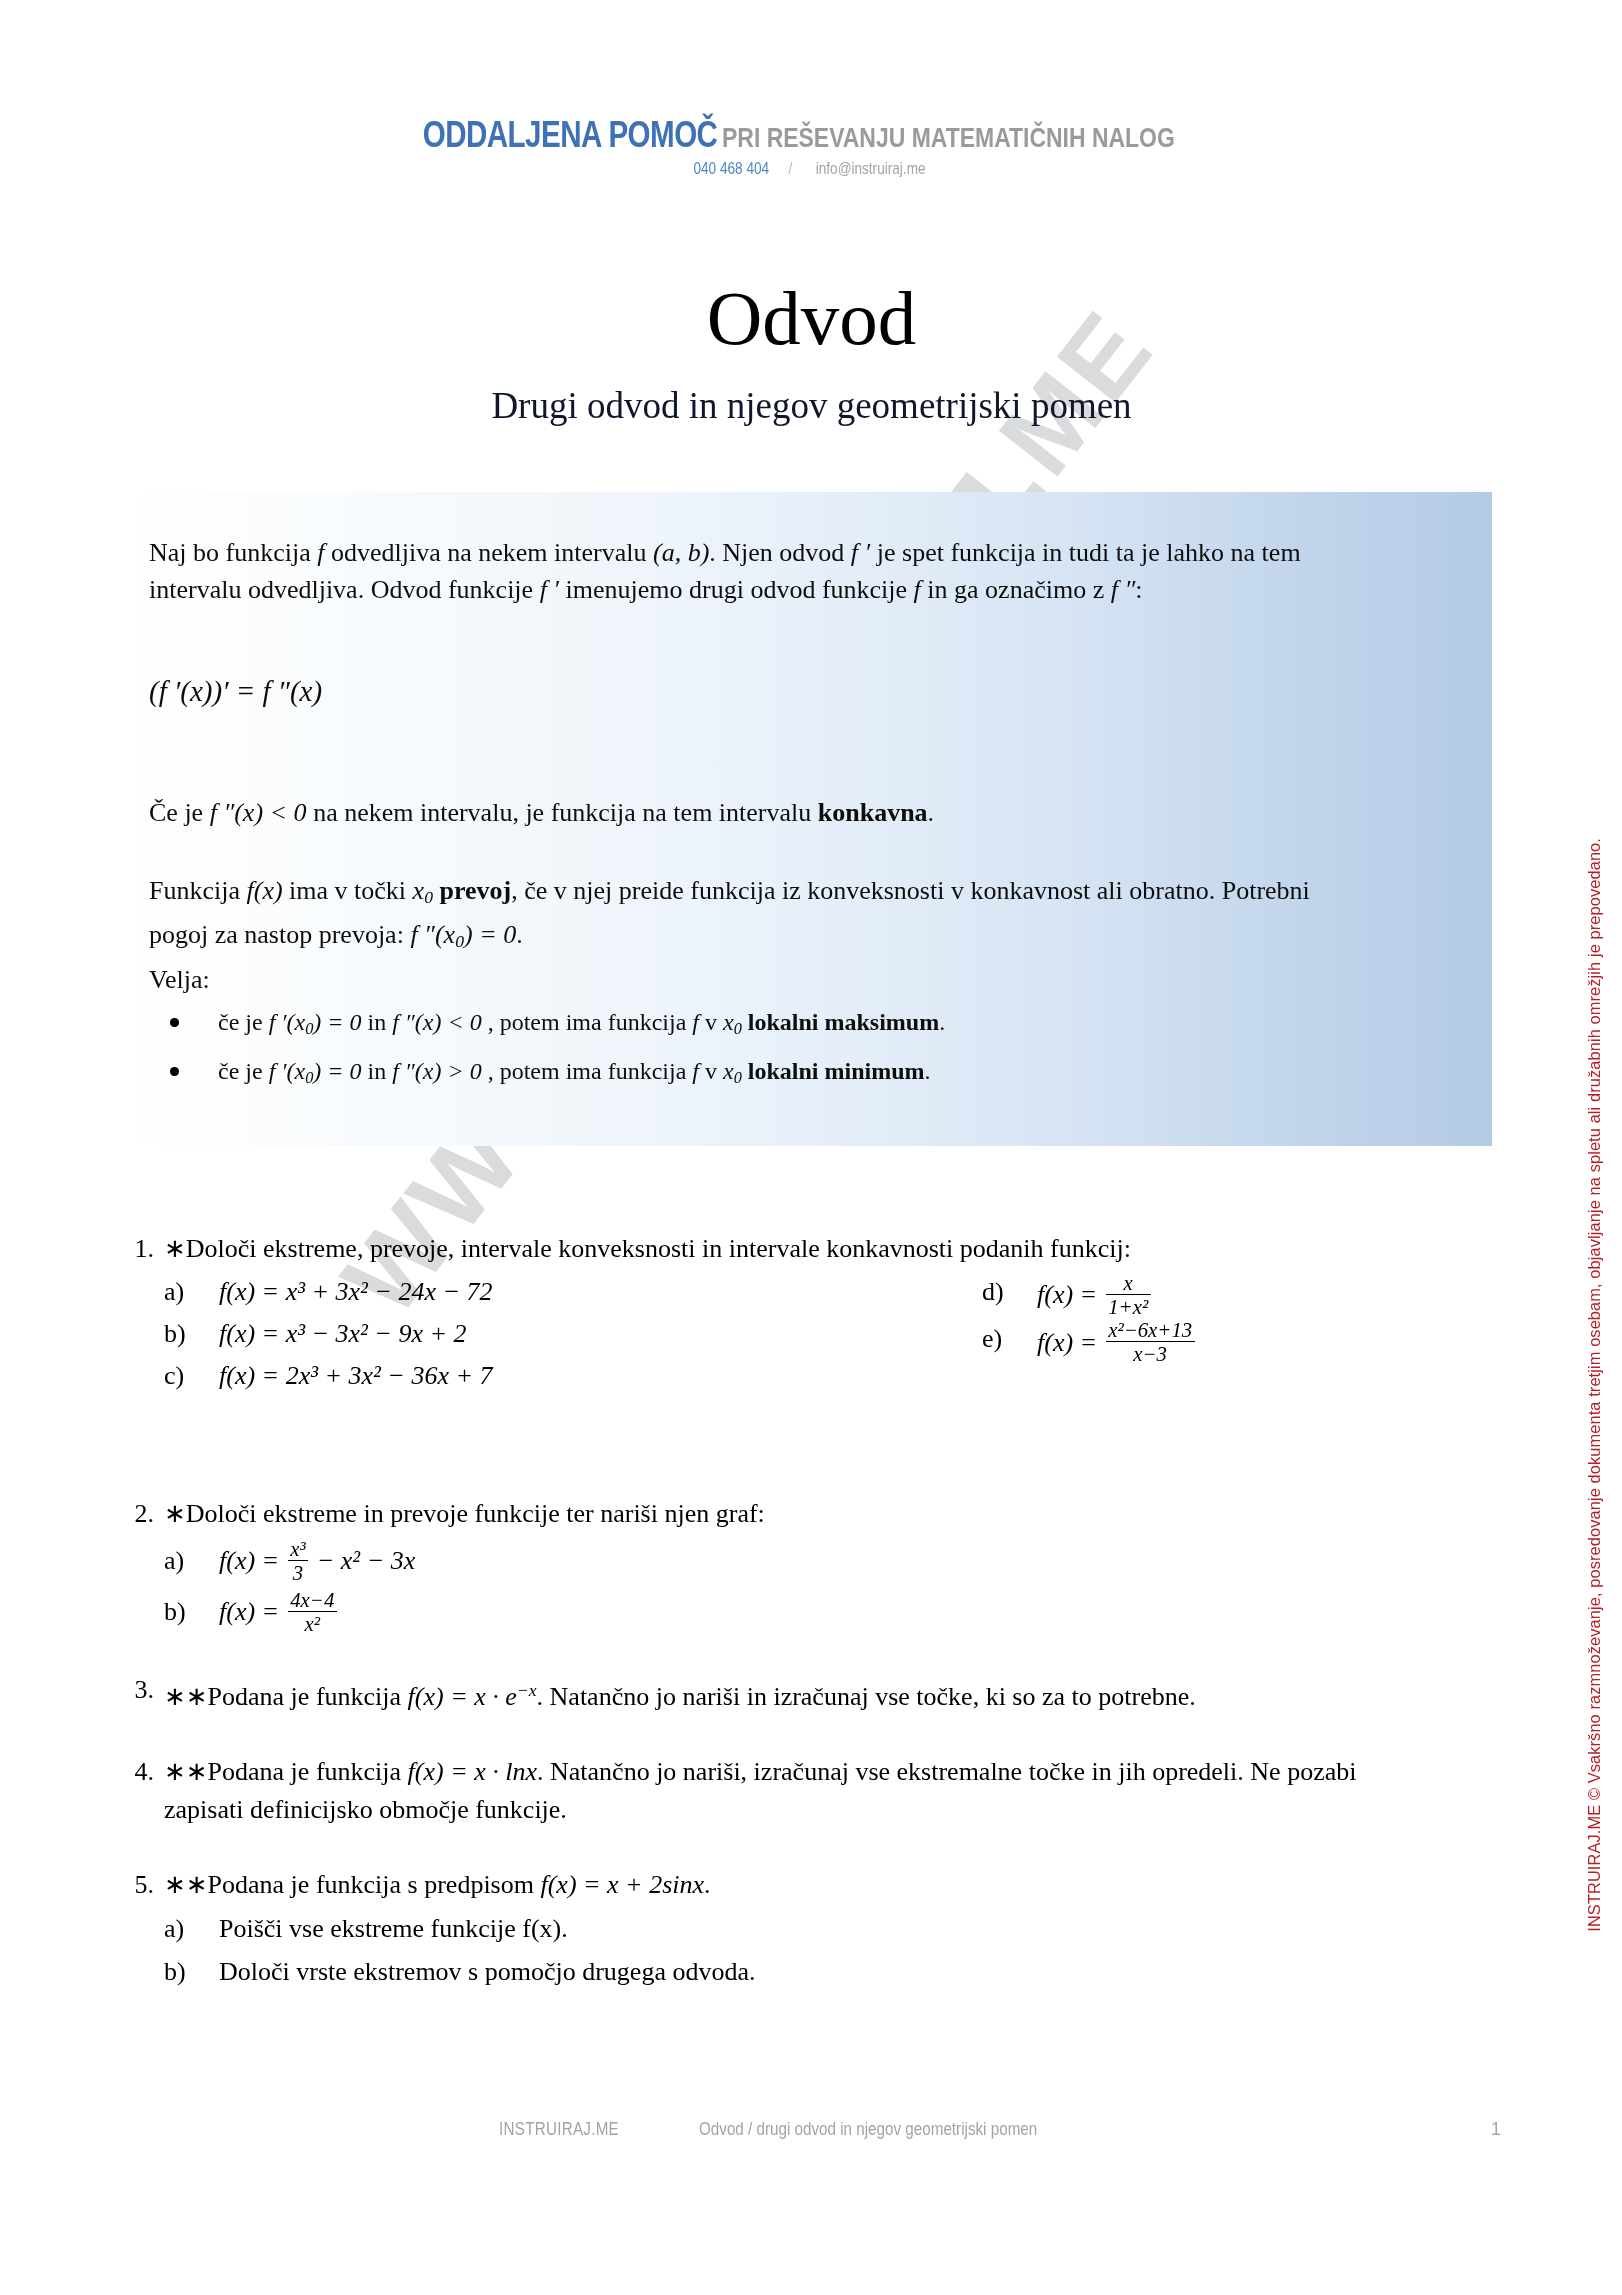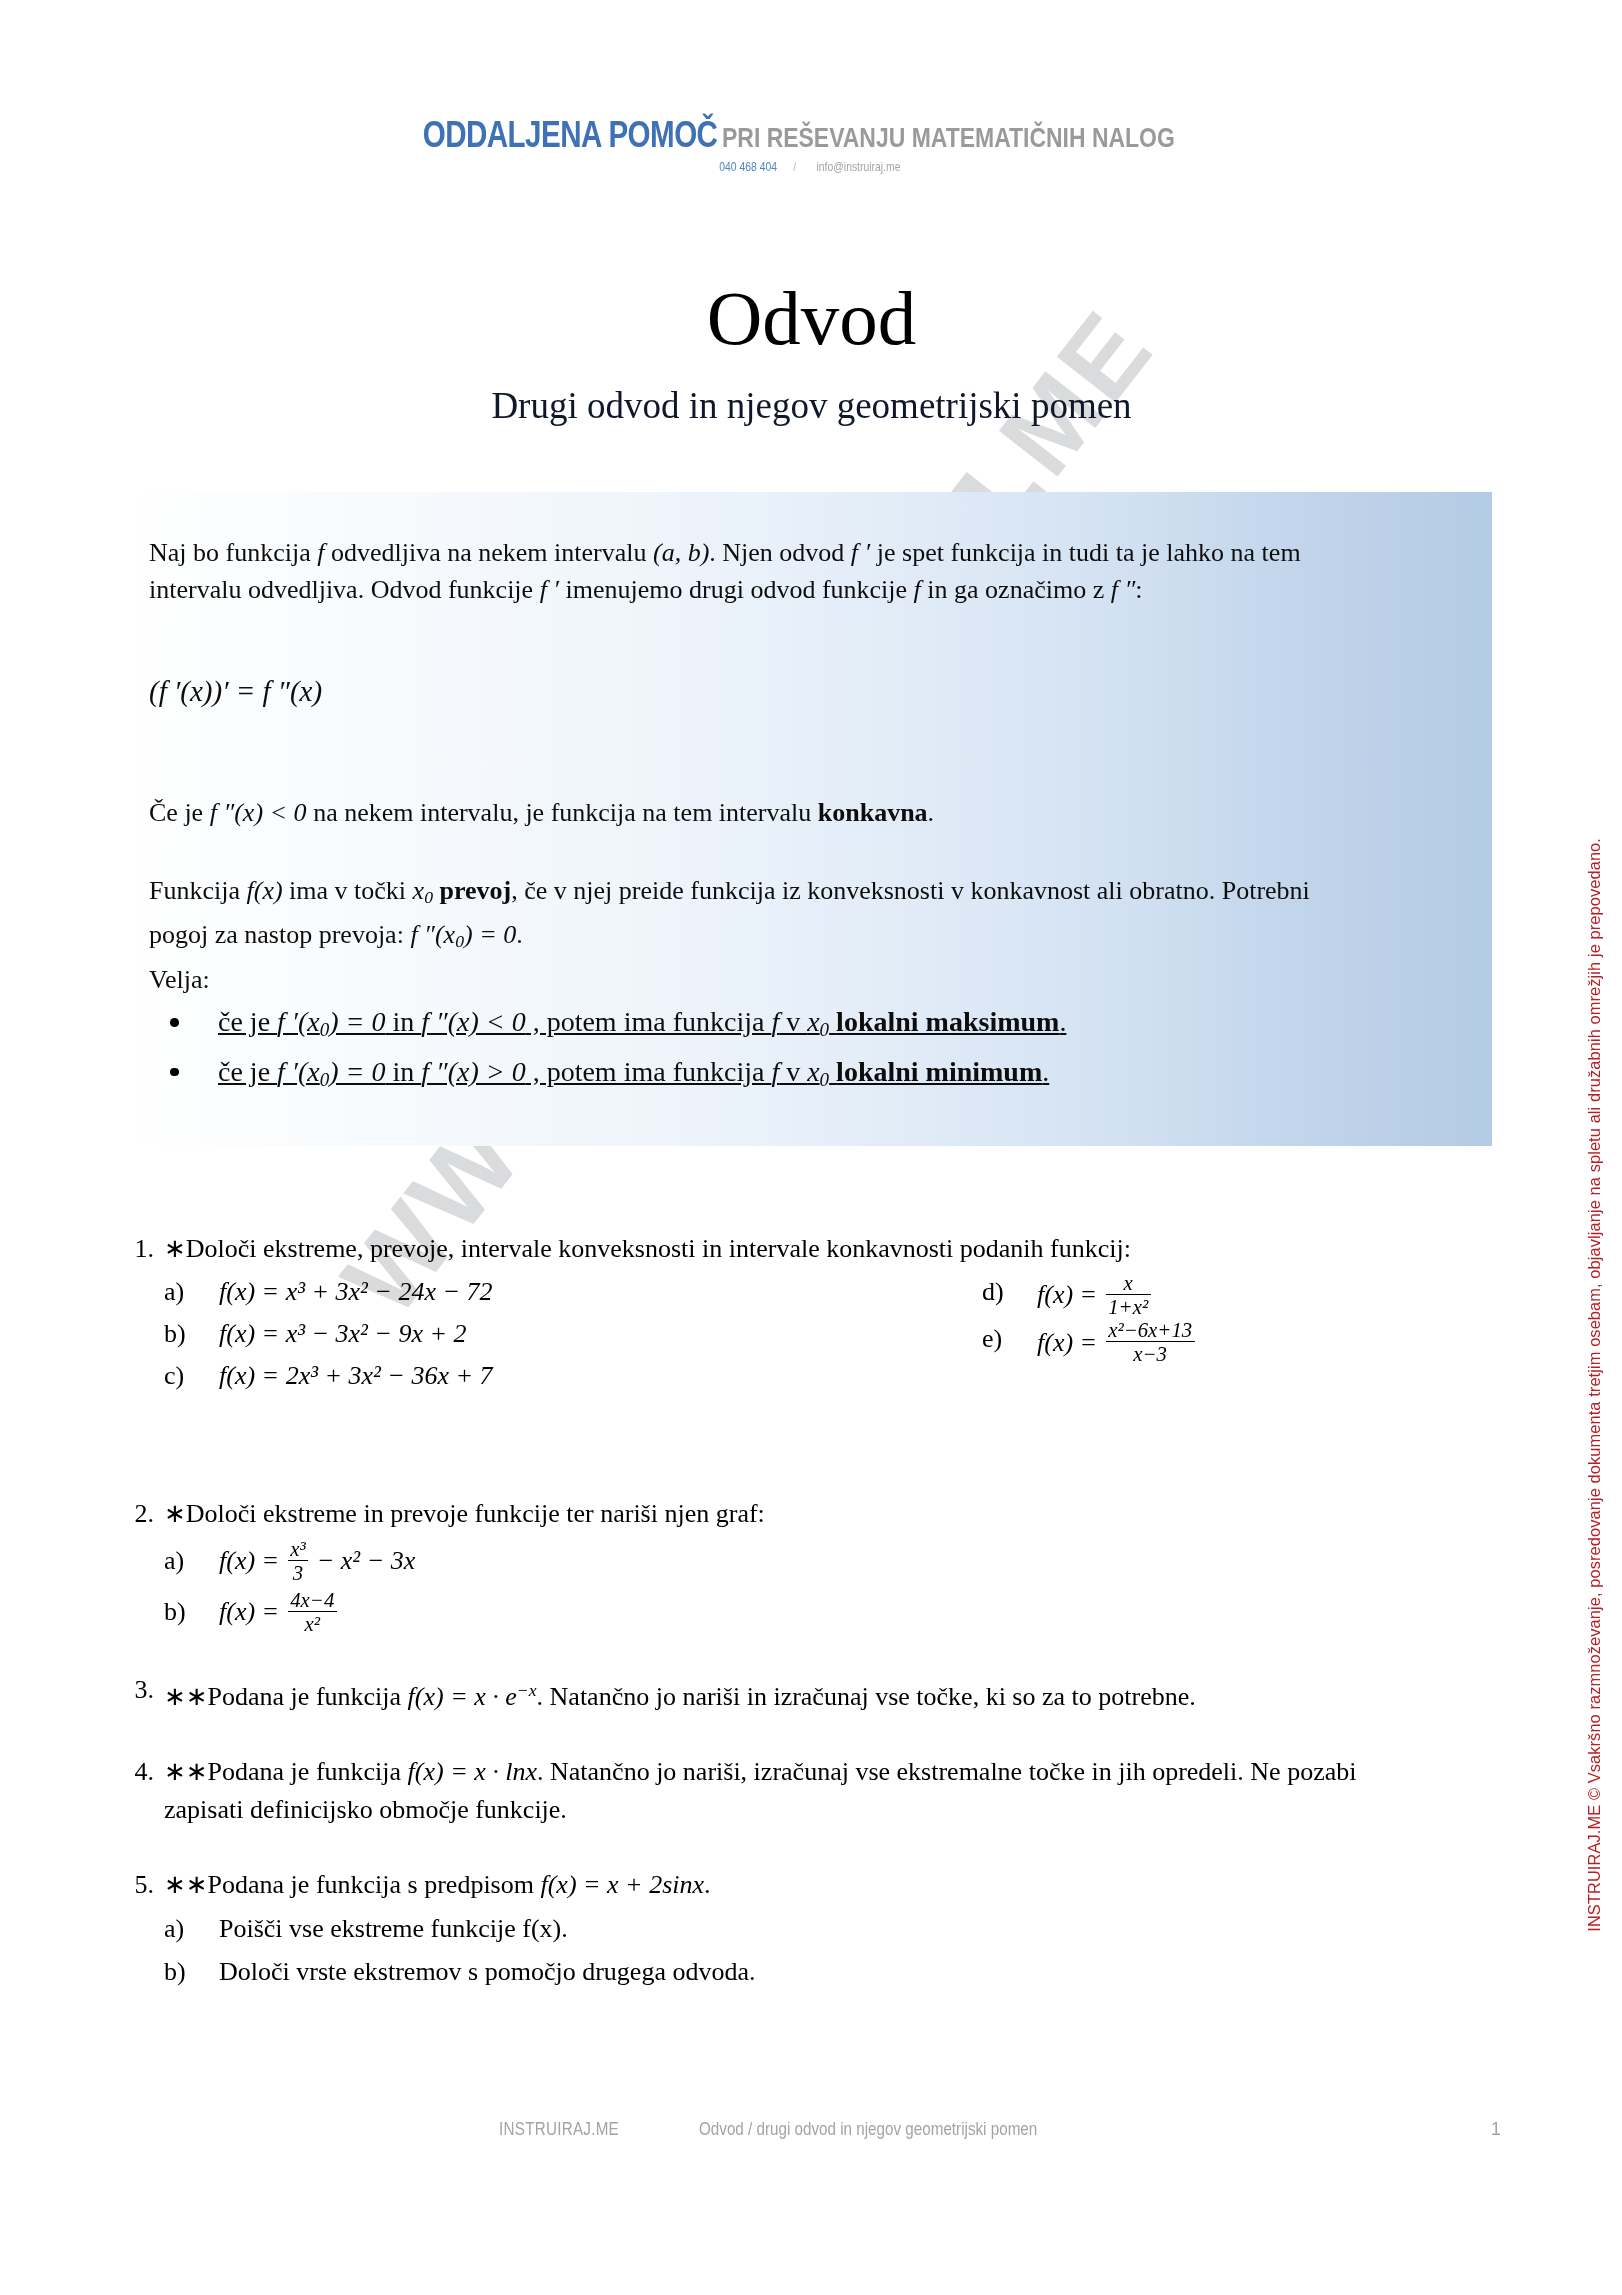--- a/index.html
+++ b/index.html
@@ -76,21 +76,21 @@
     letter-spacing: 0px;
     transform: scaleX(0.82);
     display: inline-block;
     transform-origin: left center;
     margin-left: 3.9px;
     vertical-align: baseline;
   }
   .brand-line2 {
     margin-top: 6.5px;
     font-family: "Liberation Sans", sans-serif;
-    font-size: 13px;
+    font-size: 17px;
     white-space: nowrap;
     line-height: 1;
   }
   .brand-phone {
     color: #4e86c4;
     display: inline-block;
     transform: scaleX(0.80);
     transform-origin: center;
   }
   .brand-sep {
@@ -168,22 +168,21 @@
   .p2 { top: 254px; width: 1243px; }
   .p3 { top: 302px; width: 1243px; }
   .p4 { top: 380px; width: 1178px; }
   .p5 { top: 469px; }
   .bullets { top: 509px; left: 21px; width: 1276px; }
   .bullet-row {
     display: block;
     position: relative;
     padding-left: 69px;
     line-height: 42px;
-    font-size: 28px;
-    text-decoration: underline;
+    font-size: 24px;
   }
   .bullet-dot {
     position: absolute;
     left: 21px;
     top: 17px;
     width: 8.5px;
     height: 8.5px;
     background: #000;
     border-radius: 50%;
   }

